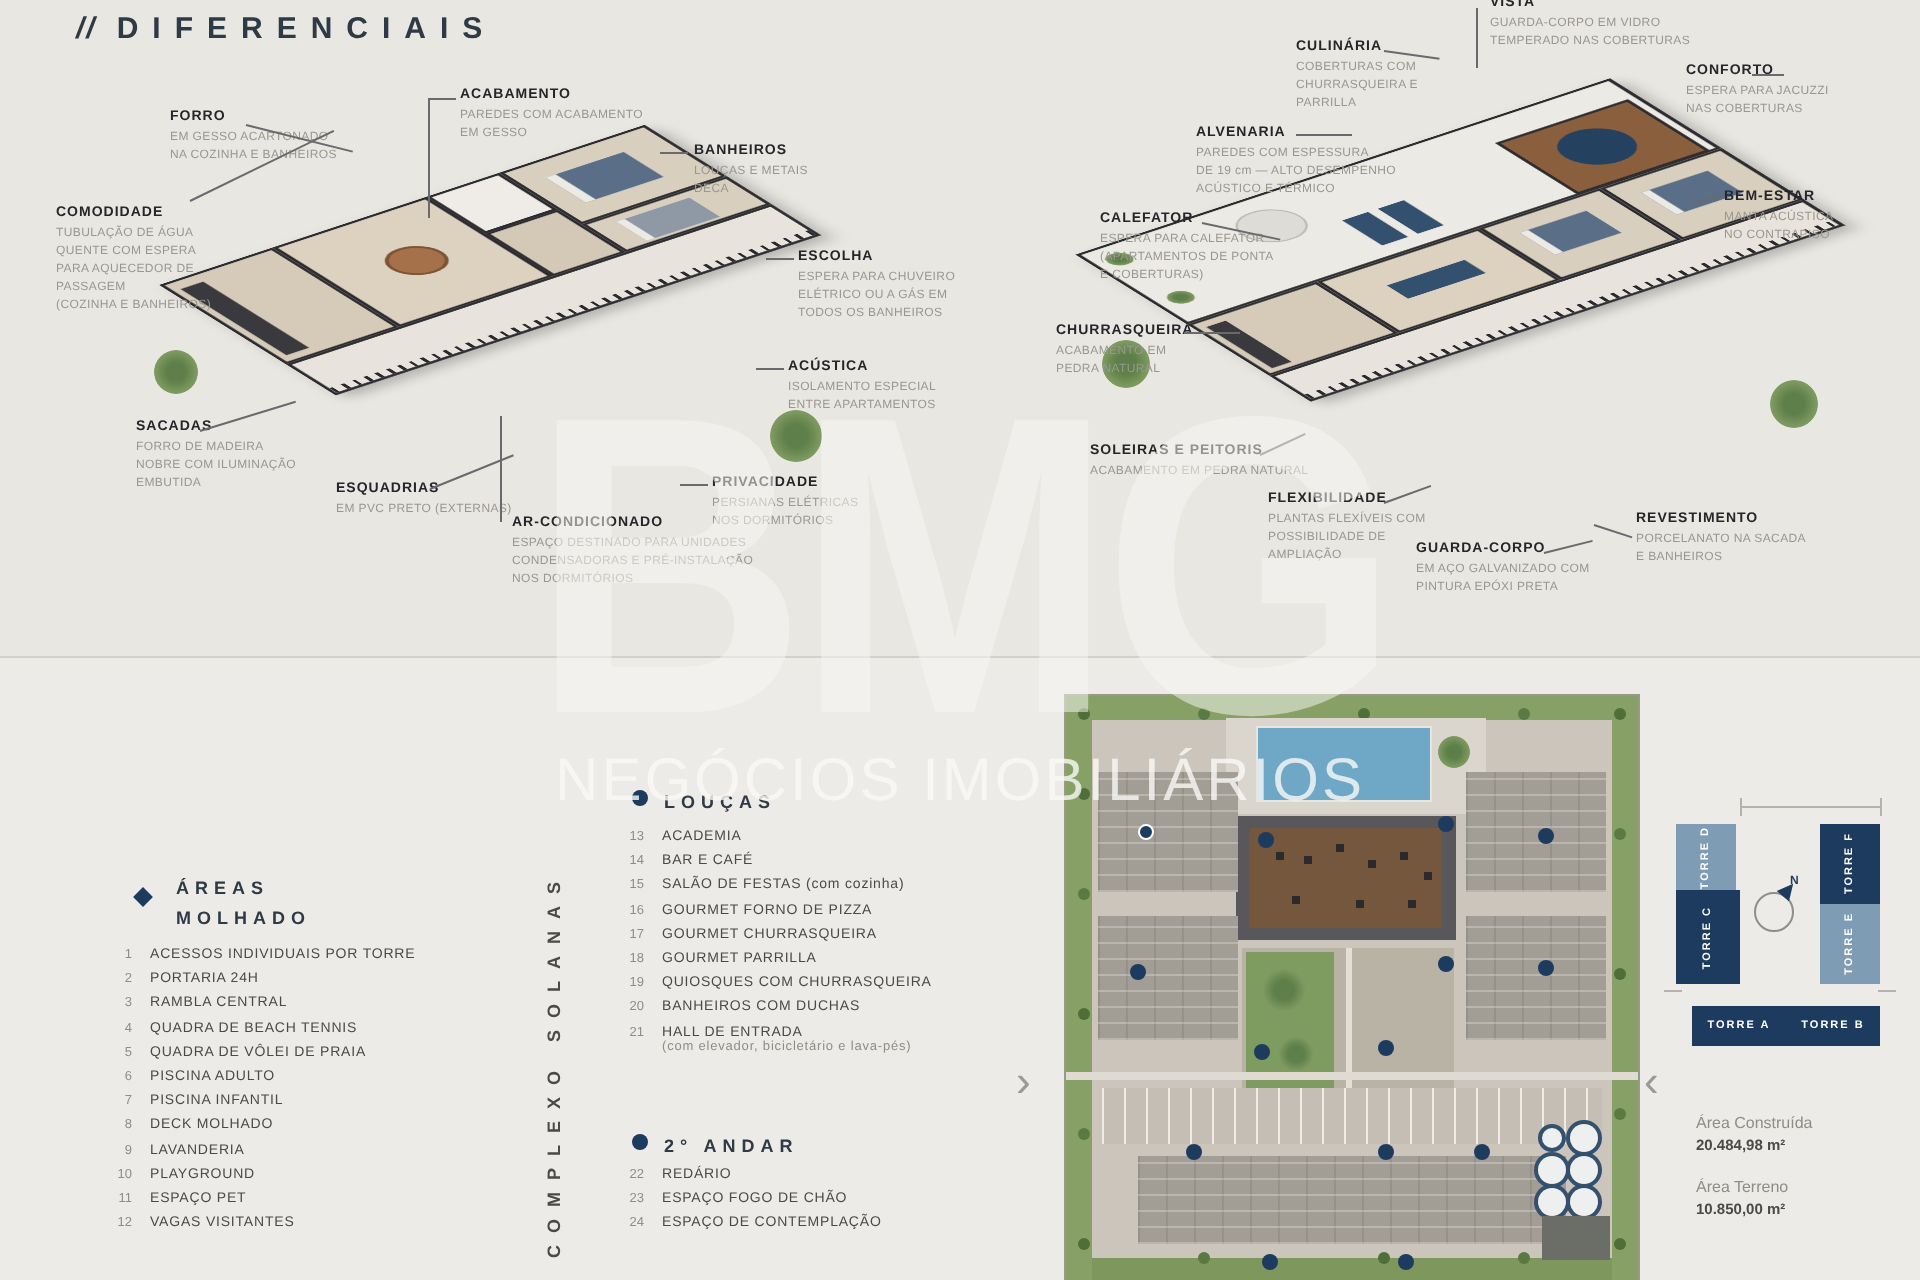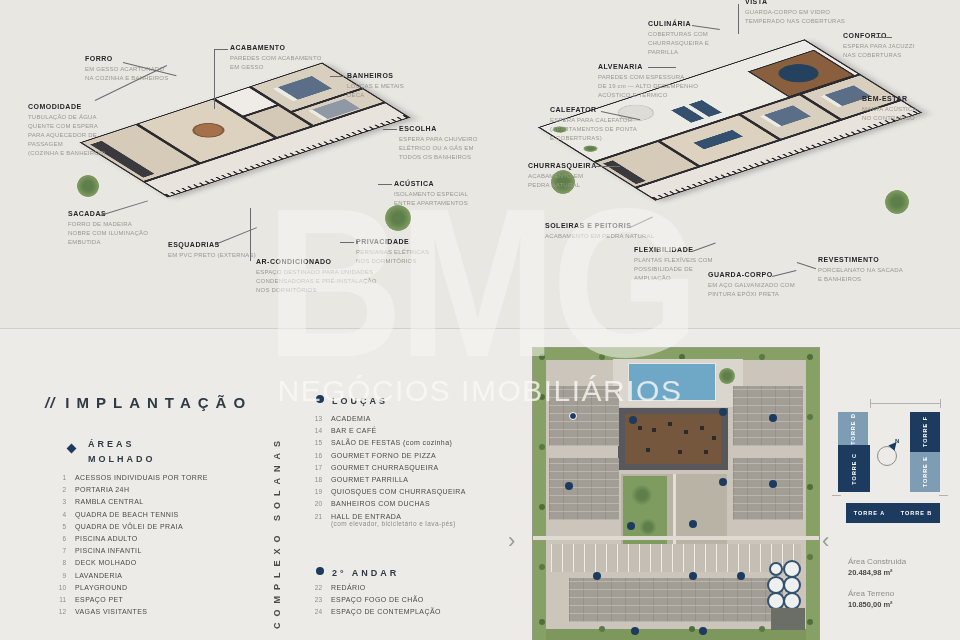--- a/index.html
+++ b/index.html
@@ -58,20 +58,23 @@
   .watermark{left:0;top:192px;width:960px;text-align:center;pointer-events:none;z-index:50;}
   .wm-brand{font-size:212px;line-height:182px;font-weight:bold;color:rgba(248,247,244,.52);
             letter-spacing:-6px;transform:scaleX(.9);}
   .wm-tag{font-size:30px;font-weight:normal;color:rgba(250,249,246,.8);letter-spacing:1.5px;margin-top:0px;}
 </style>
 </head>
 <body>
 
 <div class="abs top-sec">
 
+  <div class="abs sec-title" style="left:38px;top:6px;">
+    <span class="sl">//</span><span>DIFERENCIAIS</span>
+  </div>
 
   <div class="abs" style="left:95px;top:55px;width:300px;height:150px;">
     <div class="iso iso-l" style="width:300px;height:150px;">
       <div class="room" style="left:0;top:108px;width:300px;height:42px;background:#e8e4dd;">
           <div class="rail"></div>
         </div>
       <div class="room" style="left:0;top:0;width:70px;height:108px;background:#d6cbb8;">
         <div class="furn" style="left:4px;top:8px;width:14px;height:90px;background:#3a3a3e;"></div>
       </div>
       <div class="room" style="left:70px;top:0;width:95px;height:108px;background:#ddd2c0;">
@@ -258,23 +261,20 @@
   <div class="cl" style="left:630px;top:227px;width:25px;transform:rotate(-25deg);"></div>
   <div class="cl" style="left:692px;top:251px;width:25px;transform:rotate(-20deg);"></div>
   <div class="cl" style="left:772px;top:276px;width:25px;transform:rotate(-14deg);"></div>
   <div class="cl" style="left:797px;top:262px;width:20px;transform:rotate(18deg);"></div>
 </div>
 
 <div class="abs divider"></div>
 
 <div class="abs" style="left:0;top:329px;width:960px;height:311px;">
 
-  <div class="abs sec-title" style="left:45px;top:65px;">
-    <span class="sl">//</span><span>IMPLANTAÇÃO</span>
-  </div>
 
   <div class="abs bullet-dia" style="left:68px;top:116px;"></div>
   <div class="abs head-sm" style="left:88px;top:108px;">ÁREAS
 MOLHADO</div>
 
   <div class="abs list" style="left:52px;top:145px;">
     <div class="row">
         <span class="n">1</span>
         <span class="t">ACESSOS INDIVIDUAIS POR TORRE</span>
       </div>

